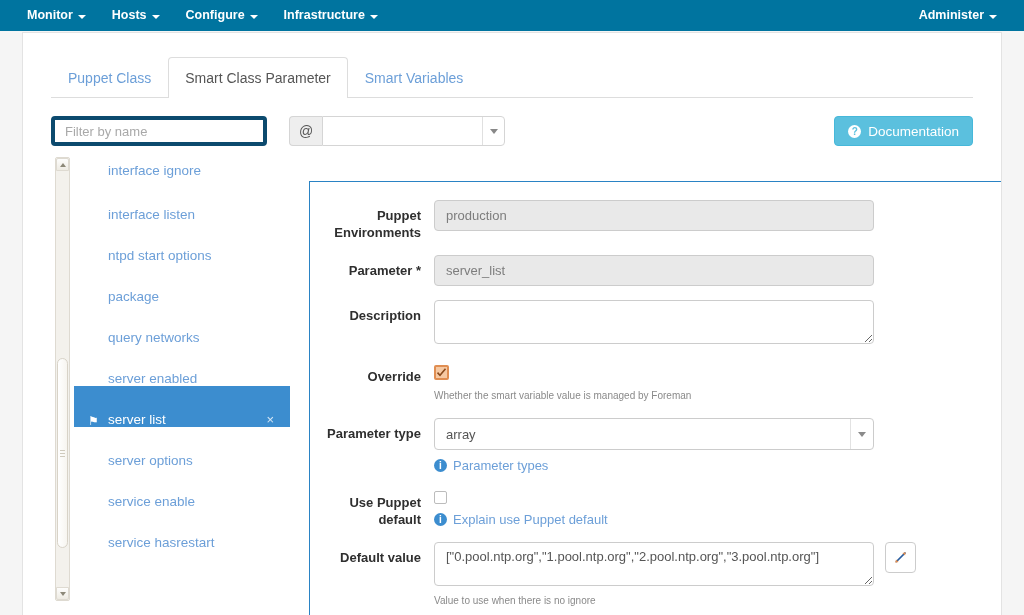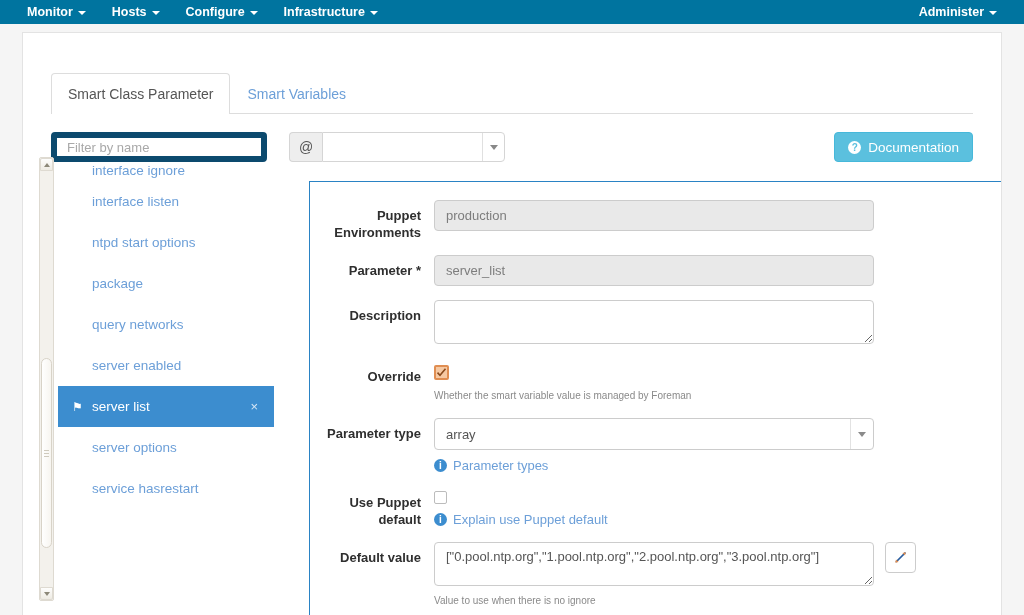--- a/index.html
+++ b/index.html
@@ -8,21 +8,21 @@
     width: 1024px; height: 615px;
     background: #f5f5f5;
     font-family: "Liberation Sans", sans-serif;
     font-size: 13px;
     color: #333;
     overflow: hidden;
   }
 
   
   .navbar {
-    height: 24px;
+    height: 31px;
     background: #00749f;
     display: flex;
     align-items: center;
     padding: 0 14px;
     position: relative;
   }
   .navbar .nav-left { display: flex; align-items: center; }
   .navbar .nav-right { margin-left: auto; display: flex; align-items: center; }
   .nav-item {
     color: #ffffff;
@@ -72,35 +72,34 @@
     border-bottom: none;
     margin-bottom: -1px;
     line-height: 20px;
     white-space: nowrap;
   }
   .tab.active {
     color: #555555;
     background: #ffffff;
     border-color: #dddddd;
     border-radius: 4px 4px 0 0;
-    margin-top: 16px;
   }
 
   
   .toolbar {
     display: flex;
     align-items: center;
     margin: 17px 28px 0 28px;
     position: relative;
     height: 32px;
   }
   .filter-input {
     width: 216px;
     height: 30px;
-    border: 6px solid #0c4a6e;
+    border: 4px solid #0c4a6e;
     border-radius: 4px;
     padding: 4px 10px;
     font-size: 13px;
     color: #555;
     background: #ffffff;
     outline: none;
   }
   .filter-input::placeholder { color: #a9a9a9; }
   .input-group {
     display: flex;
@@ -180,21 +179,21 @@
   
   .body-split {
     position: absolute;
     left: 0; right: 0;
     top: 120px; bottom: 0;
   }
 
   
   .sidebar {
     position: absolute;
-    left: 16px; top: 0;
+    left: 32px; top: 0;
     width: 235px; bottom: 0;
     overflow: hidden;
   }
   .sb-scrollbar {
     position: absolute;
     left: 0; top: 4px; bottom: 14px;
     width: 15px;
     background: #f3f1ec;
     border: 1px solid #dedad1;
     border-radius: 2px;
@@ -235,21 +234,21 @@
   .sb-list {
     position: absolute;
     left: 19px; right: 0; top: 0; bottom: 0;
     list-style: none;
     margin: 0; padding: 0;
     overflow: hidden;
   }
   .sb-item {
     height: 41px;
     display: flex;
-    align-items: center;
+    align-items: flex-end;
     padding: 0 10px 0 34px;
     font-size: 13.5px;
     color: #6c9fd8;
     cursor: pointer;
     position: relative;
     border-radius: 3px;
   }
   .sb-item.first-partial {
     height: 28px;
     align-items: flex-end;
@@ -441,20 +440,23 @@
     <div class="nav-item">
       <span>Administer</span>
       <span class="caret"></span>
     </div>
   </div>
 </div>
 
 <div class="page">
 
   <div class="tabs">
+    <div class="tab">
+      <span>Puppet Class</span>
+    </div>
     <div class="tab active">
       <span>Smart Class Parameter</span>
     </div>
     <div class="tab">
       <span>Smart Variables</span>
     </div>
   </div>
 
   <div class="toolbar">
     <input class="filter-input" type="text" placeholder="Filter by name" style="">
@@ -508,20 +510,23 @@
         <li class="sb-item">
           <span>server enabled</span>
         </li>
         <li class="sb-item active">
           <span class="sb-flag">⚑</span>
           <span>server list</span>
           <span class="sb-close">×</span>
         </li>
         <li class="sb-item">
           <span>server options</span>
+        </li>
+        <li class="sb-item">
+          <span>service enable</span>
         </li>
         <li class="sb-item">
           <span>service hasrestart</span>
         </li>
       </ul>
     </div>
 
     <div class="form-panel">
 
       <div class="form-row">

